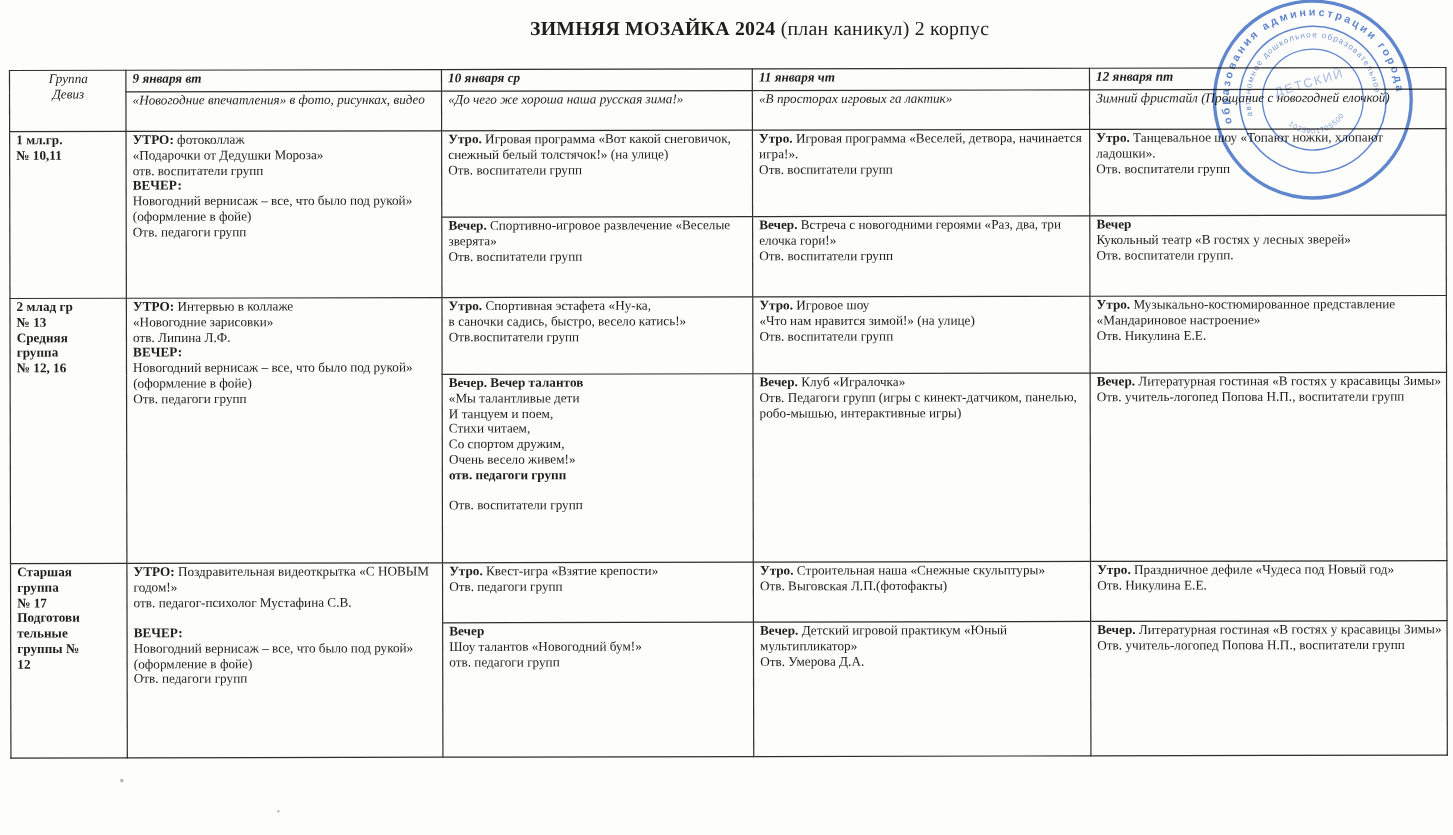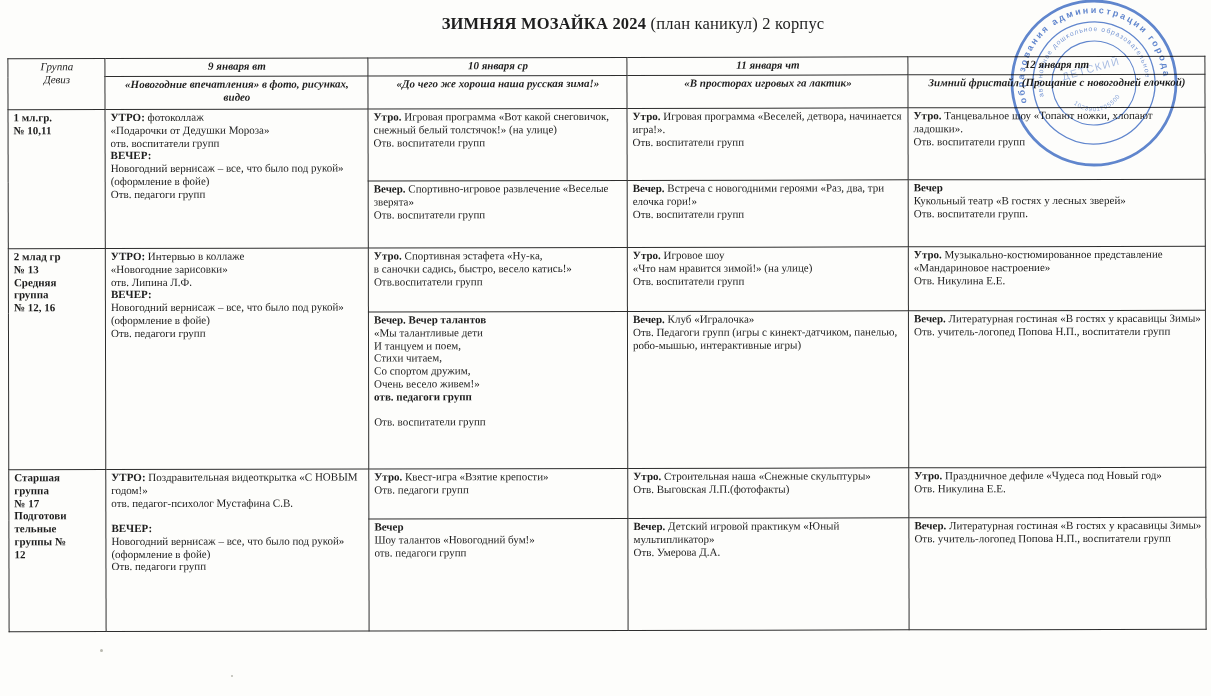--- a/index.html
+++ b/index.html
@@ -12,23 +12,23 @@
   table.sched{position:absolute;left:8px;top:57px;width:1197px;
               border-collapse:collapse;table-layout:fixed;
               transform:rotate(-0.12deg);}
   table.sched td{border:1.4px solid #2e2e2e;vertical-align:top;
                  padding:1px 4px 1px 5px;font-size:11px;line-height:1.16;
                  overflow:hidden;}
   tr.h-date{height:18px;} tr.h-motto{height:33px;}
   tr.r0a{height:72px;} tr.r0b{height:67px;}
   tr.r1a{height:64px;} tr.r1b{height:157px;}
   tr.r2a{height:50px;} tr.r2b{height:112px;}
-  td.hdr{ text-align:center;font-weight:bold;font-style:italic;font-size:13.5px;
+  td.hdr{ text-align:left;font-weight:bold;font-style:italic;font-size:13.5px;
           padding:1px 2px;}
-  td.motto{text-align:center;font-weight:bold;font-style:italic;font-size:13px;
+  td.motto{font-weight:normal;font-style:italic;font-size:13px;
            line-height:1.2;padding:1px 2px;}
   td.group-hdr{text-align:center;font-style:italic;font-size:13.5px;padding-top:2px;}
   td.group-cell{font-weight:bold;font-size:13.5px;line-height:1.25;padding-top:2px;}
   .st-b{font-weight:bold;}
   .st-i{font-style:italic;}
   .st-bi{font-weight:bold;}
   .stamp{position:absolute;left:999px;top:-12px;width:190px;height:190px;
          opacity:.82;mix-blend-mode:multiply;transform:rotate(-10deg);}
   .speck{position:absolute;width:3px;height:3px;border-radius:50%;background:#b9b9b0;}
   .speck.s1{left:100px;top:649px;}

